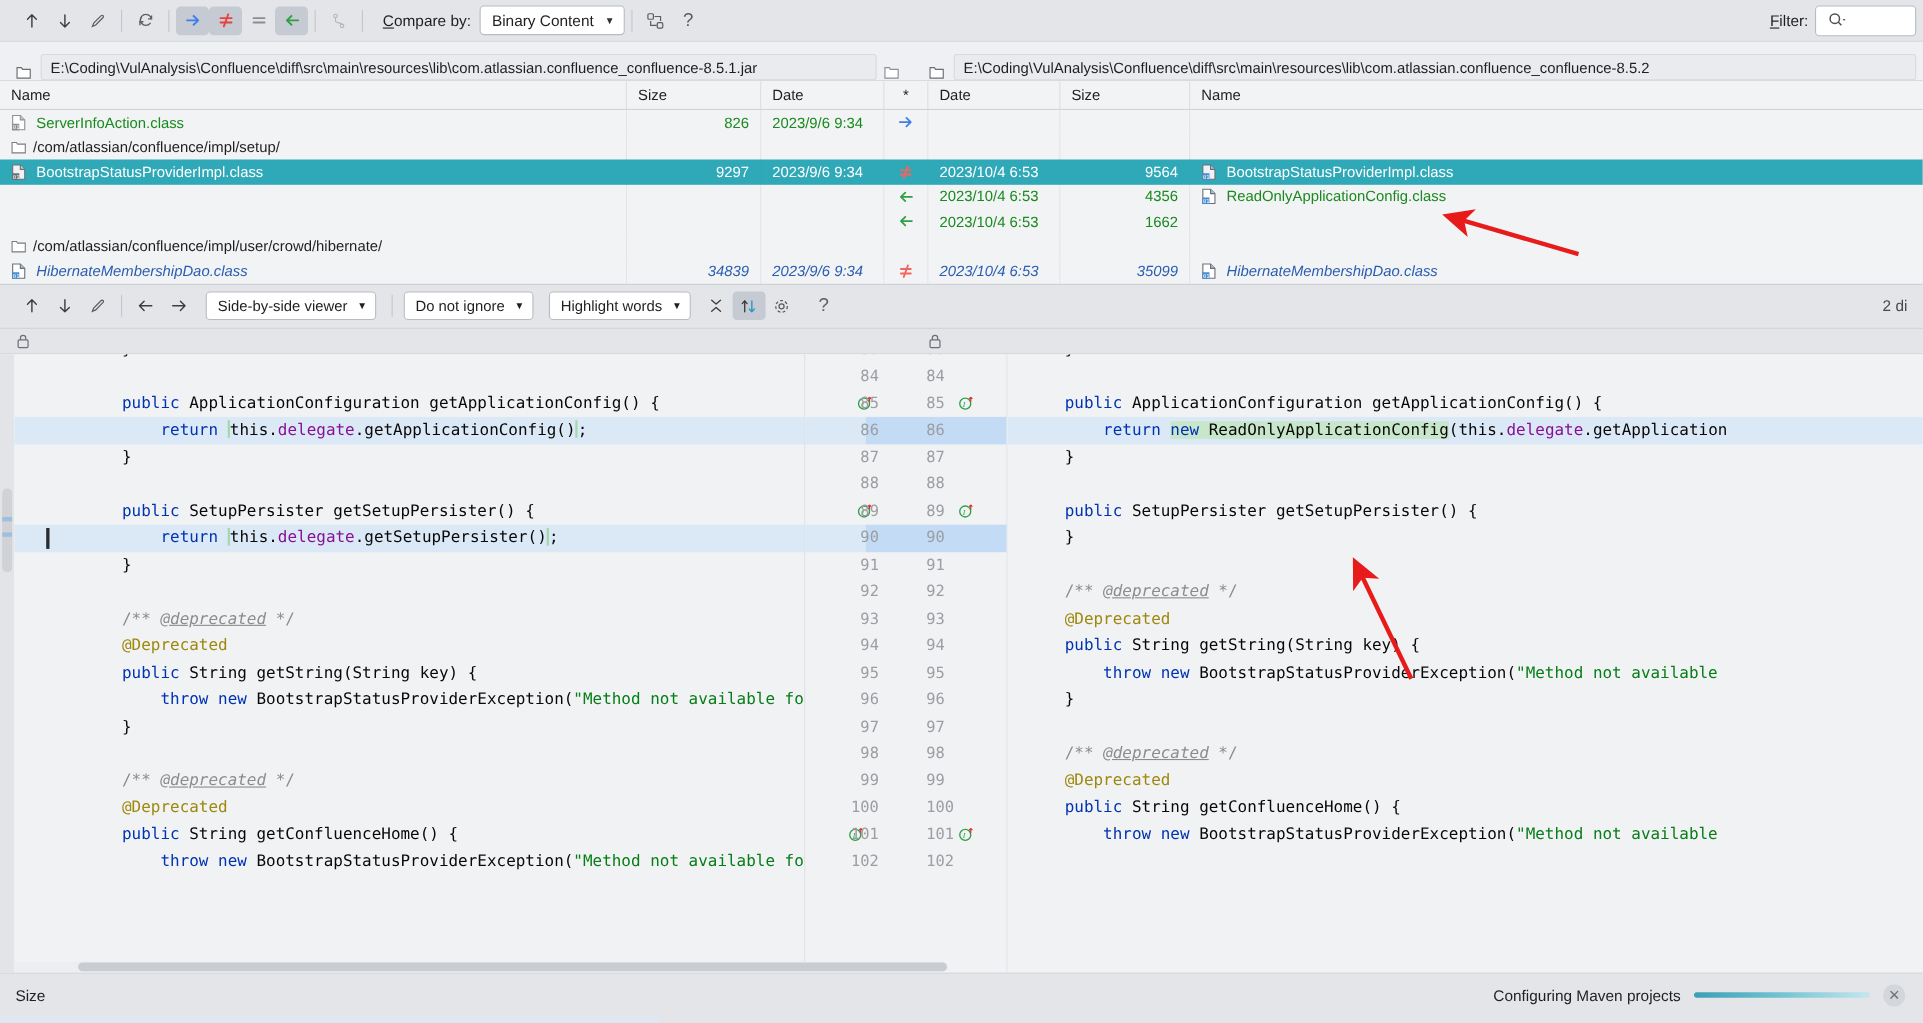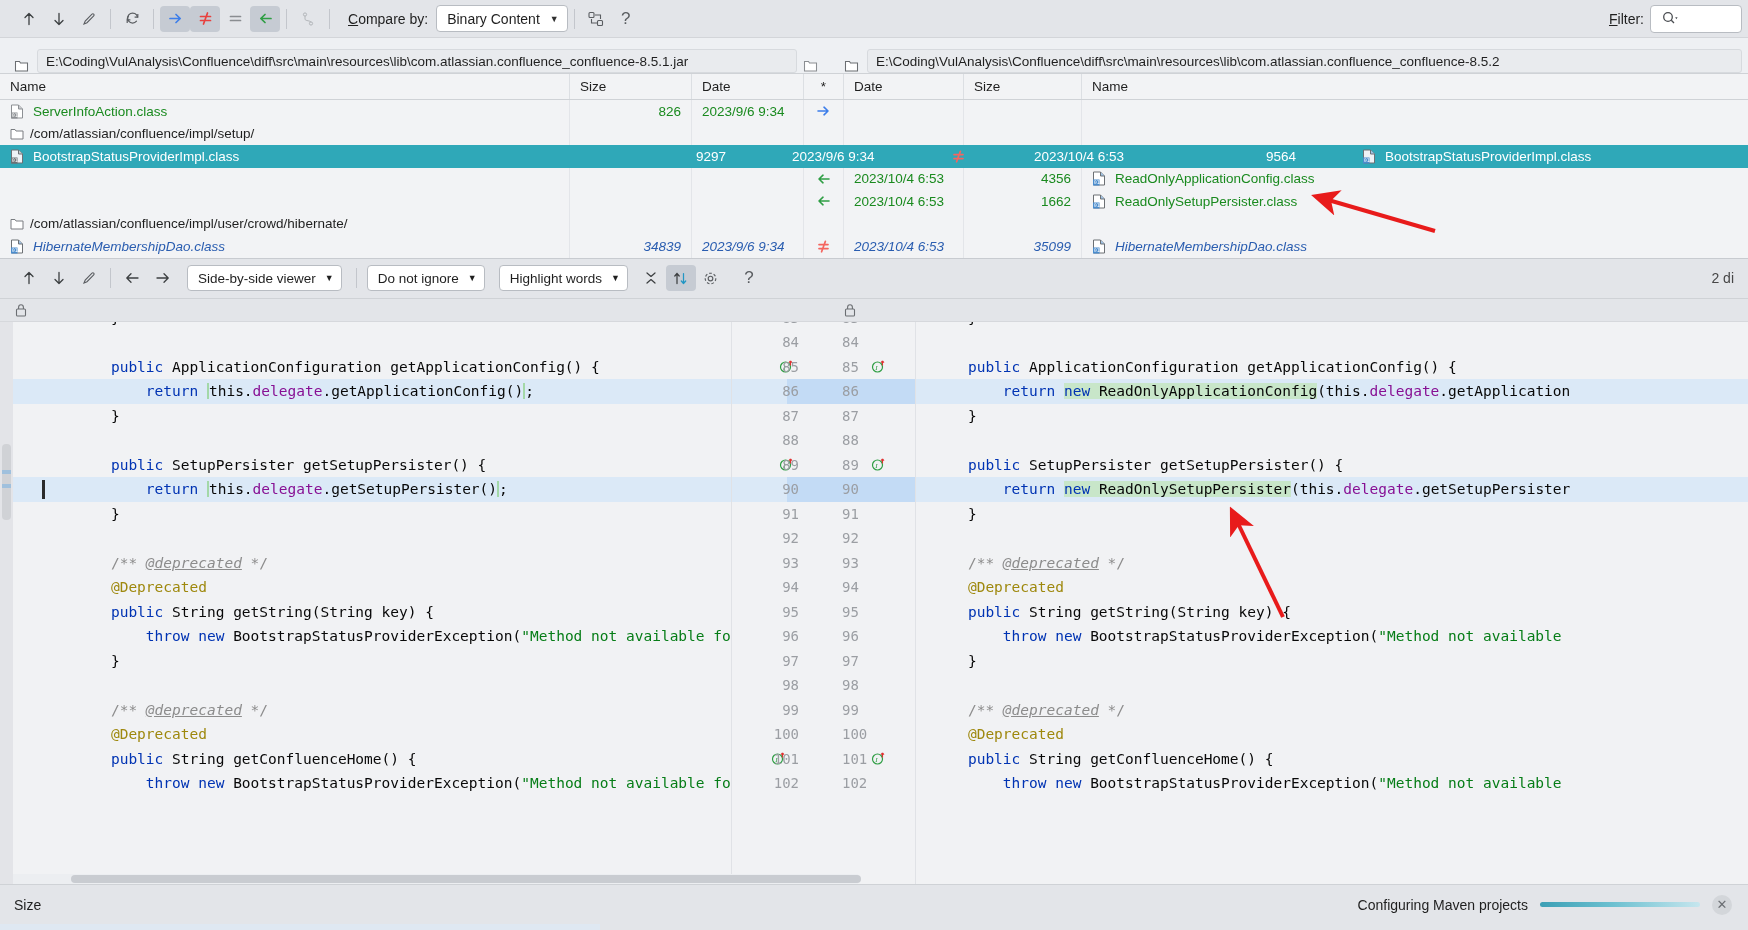--- a/index.html
+++ b/index.html
@@ -80,21 +80,21 @@
   
   .filetable { background: #f2f3f5; border-bottom: 1px solid #c8cbd0; }
   .ft-head {
     display: flex; height: 26px; align-items: stretch;
     background: #f2f3f5; border-bottom: 1px solid #cfd2d6;
     font-size: 13.5px;
   }
   .ft-head .c { display: flex; align-items: center; padding: 0 10px; border-right: 1px solid #dcdfe3; }
   .ft-row { display: flex; height: 22.5px; align-items: stretch; font-size: 13.5px; }
   .ft-row .c { display: flex; align-items: center; padding: 0 10px; border-right: 1px solid #e3e5e9; overflow: hidden; white-space: nowrap; }
-  .ft-row.sel { background: #2fa8b8; color: #fff; gap: 45px; }
+  .ft-row.sel { background: #2fa8b8; color: #fff; }
   .ft-row.sel .c { border-right-color: #2fa8b8; }
   .ft-row.dir .c { border-right-color: #e3e5e9; }
   .c-name  { width: 570px; }
   .c-size  { width: 122px; justify-content: flex-end; }
   .c-date  { width: 112px; }
   .c-star  { width: 40px; justify-content: center; }
   .c-date2 { width: 120px; }
   .c-size2 { width: 118px; justify-content: flex-end; }
   .c-name2 { flex: 1; border-right: none !important; }
   .green { color: #1a8a1f; }
@@ -446,31 +446,20 @@
       <div class="c c-date"></div>
       <div class="c c-star">
         <span>
           <svg width="15" height="14" viewBox="0 0 15 14">
               <path d="M13 7H3M7 3.2L3 7l4 3.8" stroke="#2f9e44" stroke-width="1.6" fill="none" stroke-linecap="round" stroke-linejoin="round"></path>
             </svg>
         </span>
       </div>
       <div class="c c-date2 green">2023/10/4 6:53</div>
       <div class="c c-size2 green">1662</div>
-      <div class="c c-name2">
-        <span class="file-ico">
-          <svg width="14" height="15" viewBox="0 0 14 15">
-              <path d="M1.5 1h7l4 4v9h-11z" fill="#fff" stroke="#6c7074" stroke-width="1"></path>
-              <path d="M8.5 1v4h4" fill="#9fc4e8" stroke="#6c7074" stroke-width="1"></path>
-              <rect x="1" y="8.5" width="6.5" height="6" fill="#4a8ccd"></rect>
-              <text x="1.7" y="13.4" font-size="5" fill="#fff" font-family="monospace">01</text>
-            </svg>
-        </span>
-        <span class="green">ReadOnlySetupPersister.class</span>
-      </div>
     </div>
 
     <div class="ft-row dir">
       <div class="c c-name">
         <span class="dir-ico">
           <svg width="14" height="14" viewBox="0 0 14 14">
               <path d="M1 2.5h4l1 1.5h7v8h-12z" stroke="#7a7d81" stroke-width="1" fill="#fff"></path>
             </svg>
         </span>
         <span class="dirpath">/com/atlassian/confluence/impl/user/crowd/hibernate/</span>
@@ -784,21 +773,20 @@
 
     <div class="pane pane-right">
       <div class="code-lines" style="margin-top:-16px">
         <div class="ln"><span class="txt">    }</span></div>
         <div class="ln"></div>
         <div class="ln"><span class="kw">    public </span><span class="txt">ApplicationConfiguration getApplicationConfig() {</span></div>
         <div class="ln hl-r"><span class="kw">        return </span><span class="chg"><span class="kw">new </span><span class="txt">ReadOnlyApplicationConfig</span></span><span class="txt">(this.</span><span class="fld">delegate</span><span class="txt">.getApplication</span></div>
         <div class="ln"><span class="txt">    }</span></div>
         <div class="ln"></div>
         <div class="ln"><span class="kw">    public </span><span class="txt">SetupPersister getSetupPersister() {</span></div>
-        <div class="ln hl-r"><span class="kw">        return </span><span class="chg"><span class="kw">new </span><span class="txt">ReadOnlySetupPersister</span></span><span class="txt">(this.</span><span class="fld">delegate</span><span class="txt">.getSetupPersister</span></div>
         <div class="ln"><span class="txt">    }</span></div>
         <div class="ln"></div>
         <div class="ln"><span class="cmt">    /** </span><span class="dep">@deprecated</span><span class="cmt"> */</span></div>
         <div class="ln"><span class="ann">    @Deprecated</span></div>
         <div class="ln"><span class="kw">    public </span><span class="txt">String getString(String key) {</span></div>
         <div class="ln"><span class="kw">        throw new </span><span class="txt">BootstrapStatusProviderException(</span><span class="str">"Method not available</span></div>
         <div class="ln"><span class="txt">    }</span></div>
         <div class="ln"></div>
         <div class="ln"><span class="cmt">    /** </span><span class="dep">@deprecated</span><span class="cmt"> */</span></div>
         <div class="ln"><span class="ann">    @Deprecated</span></div>

